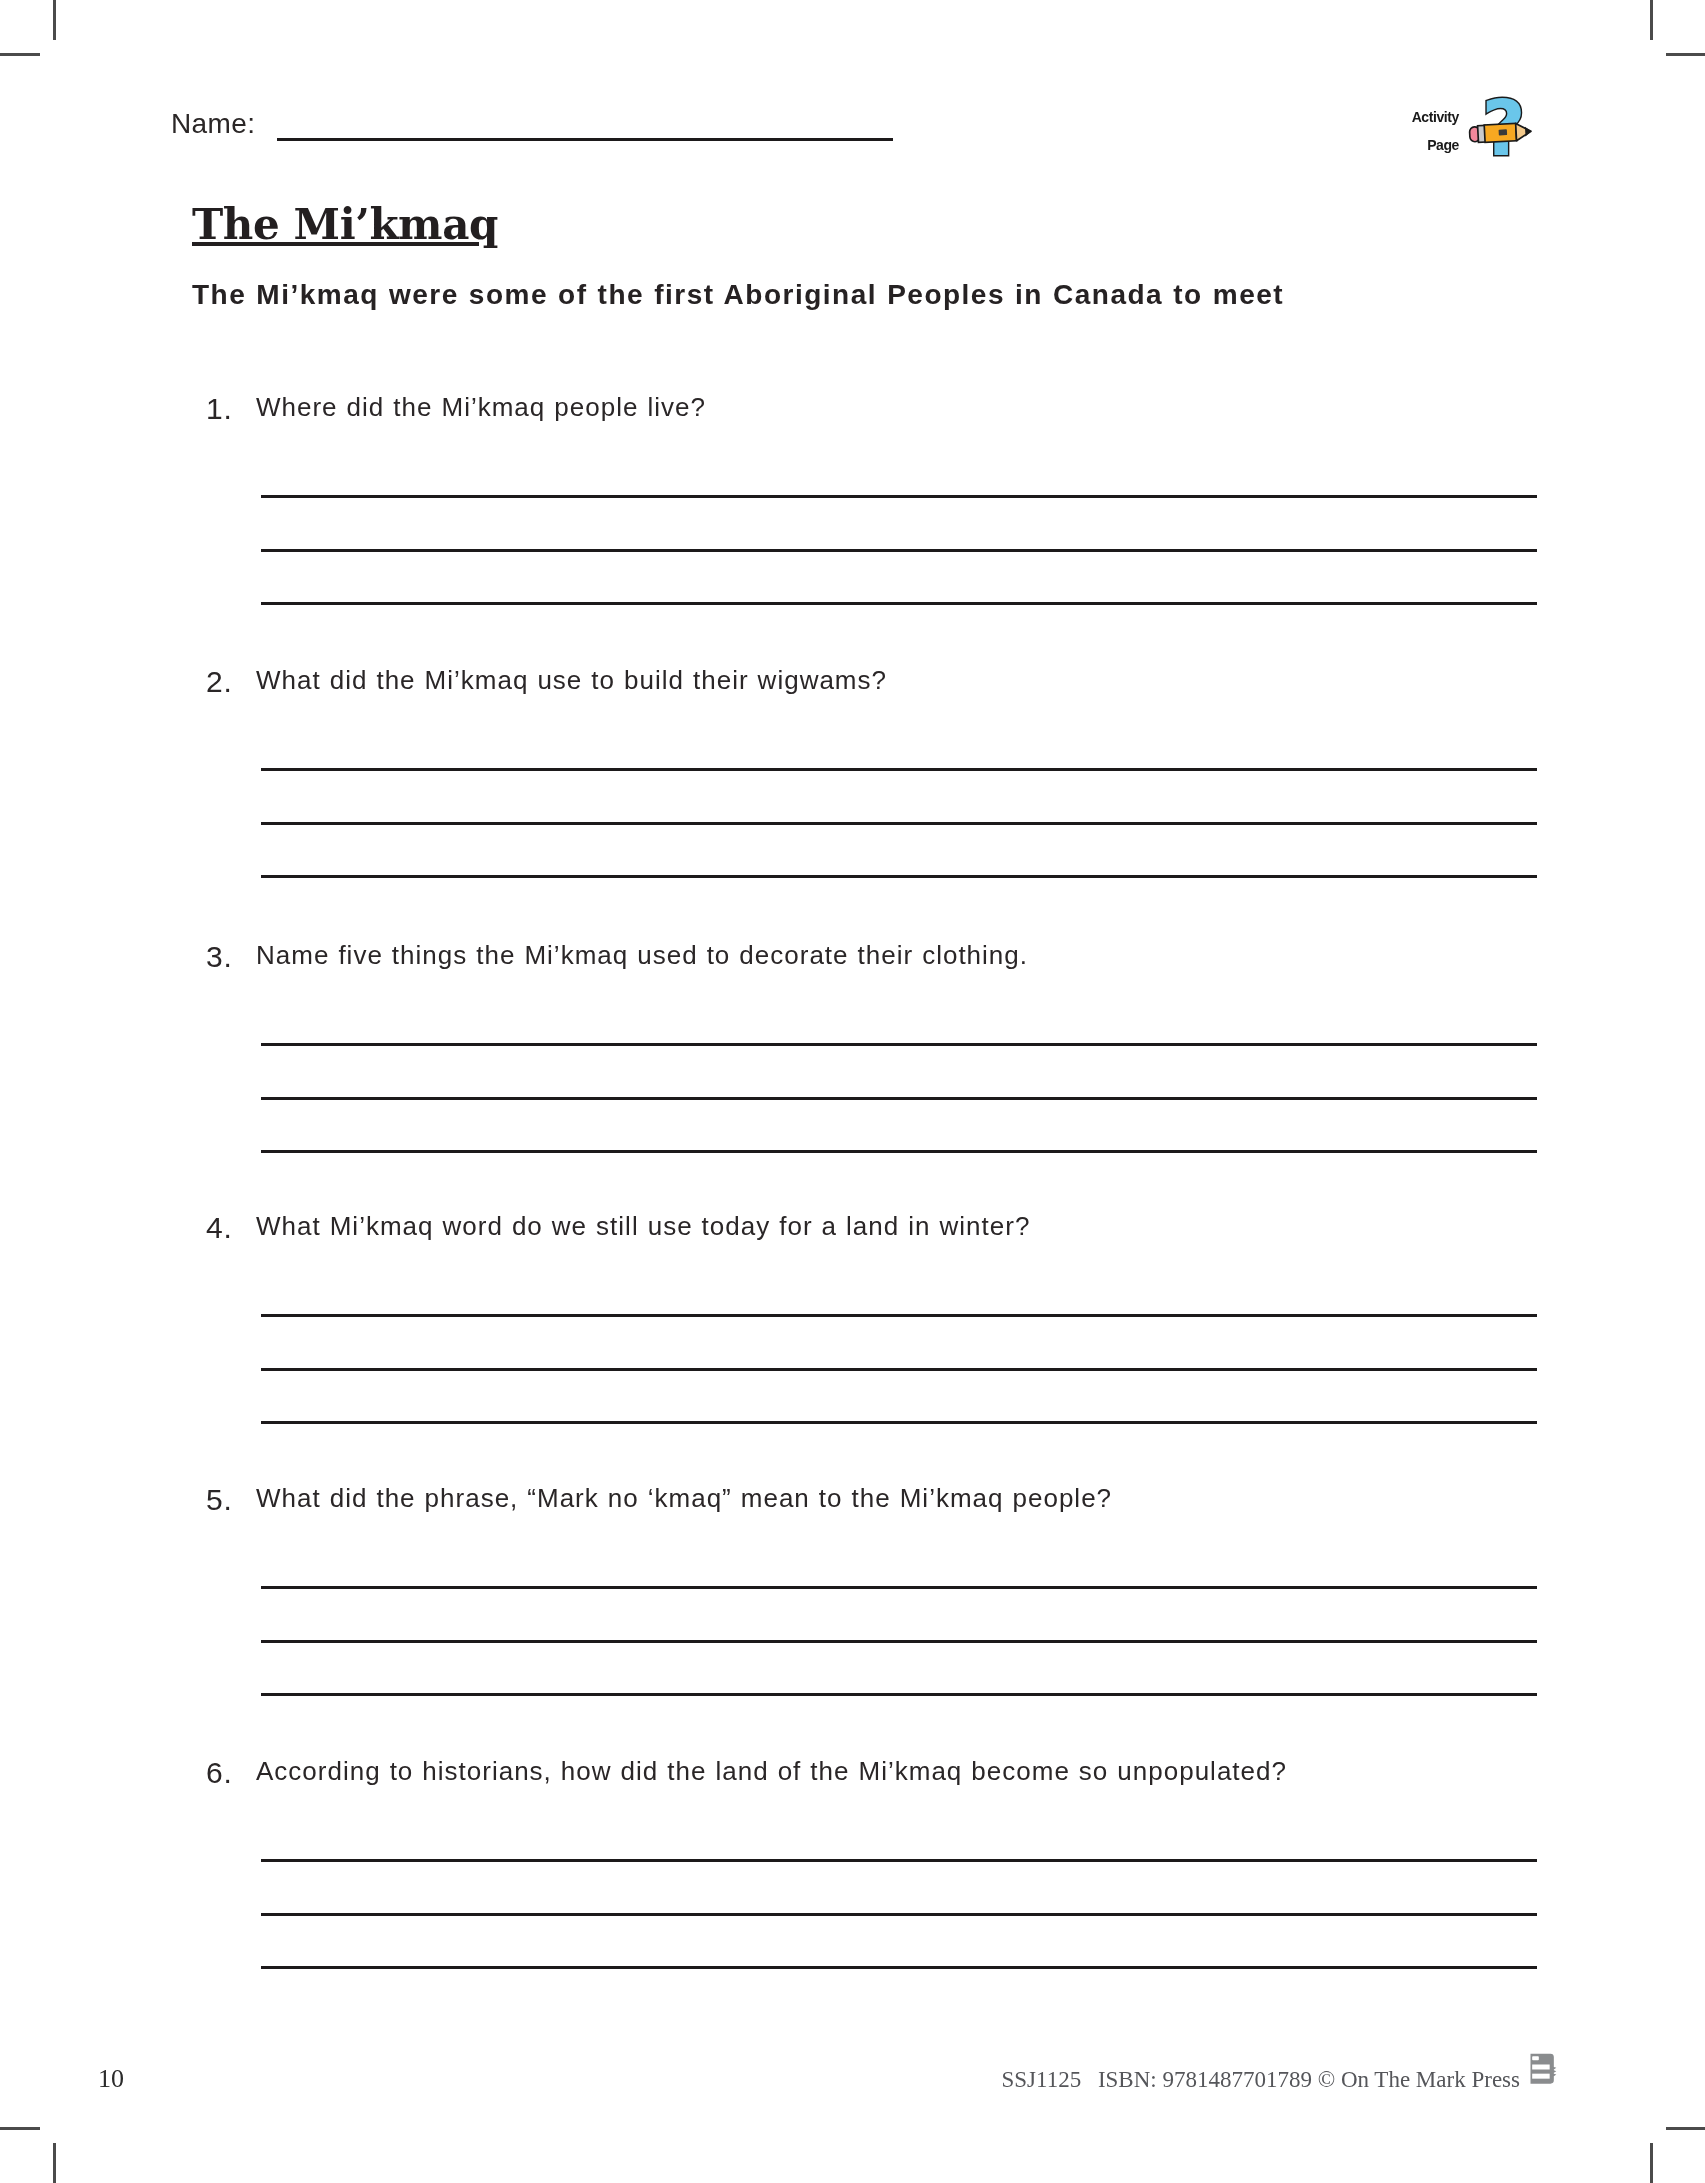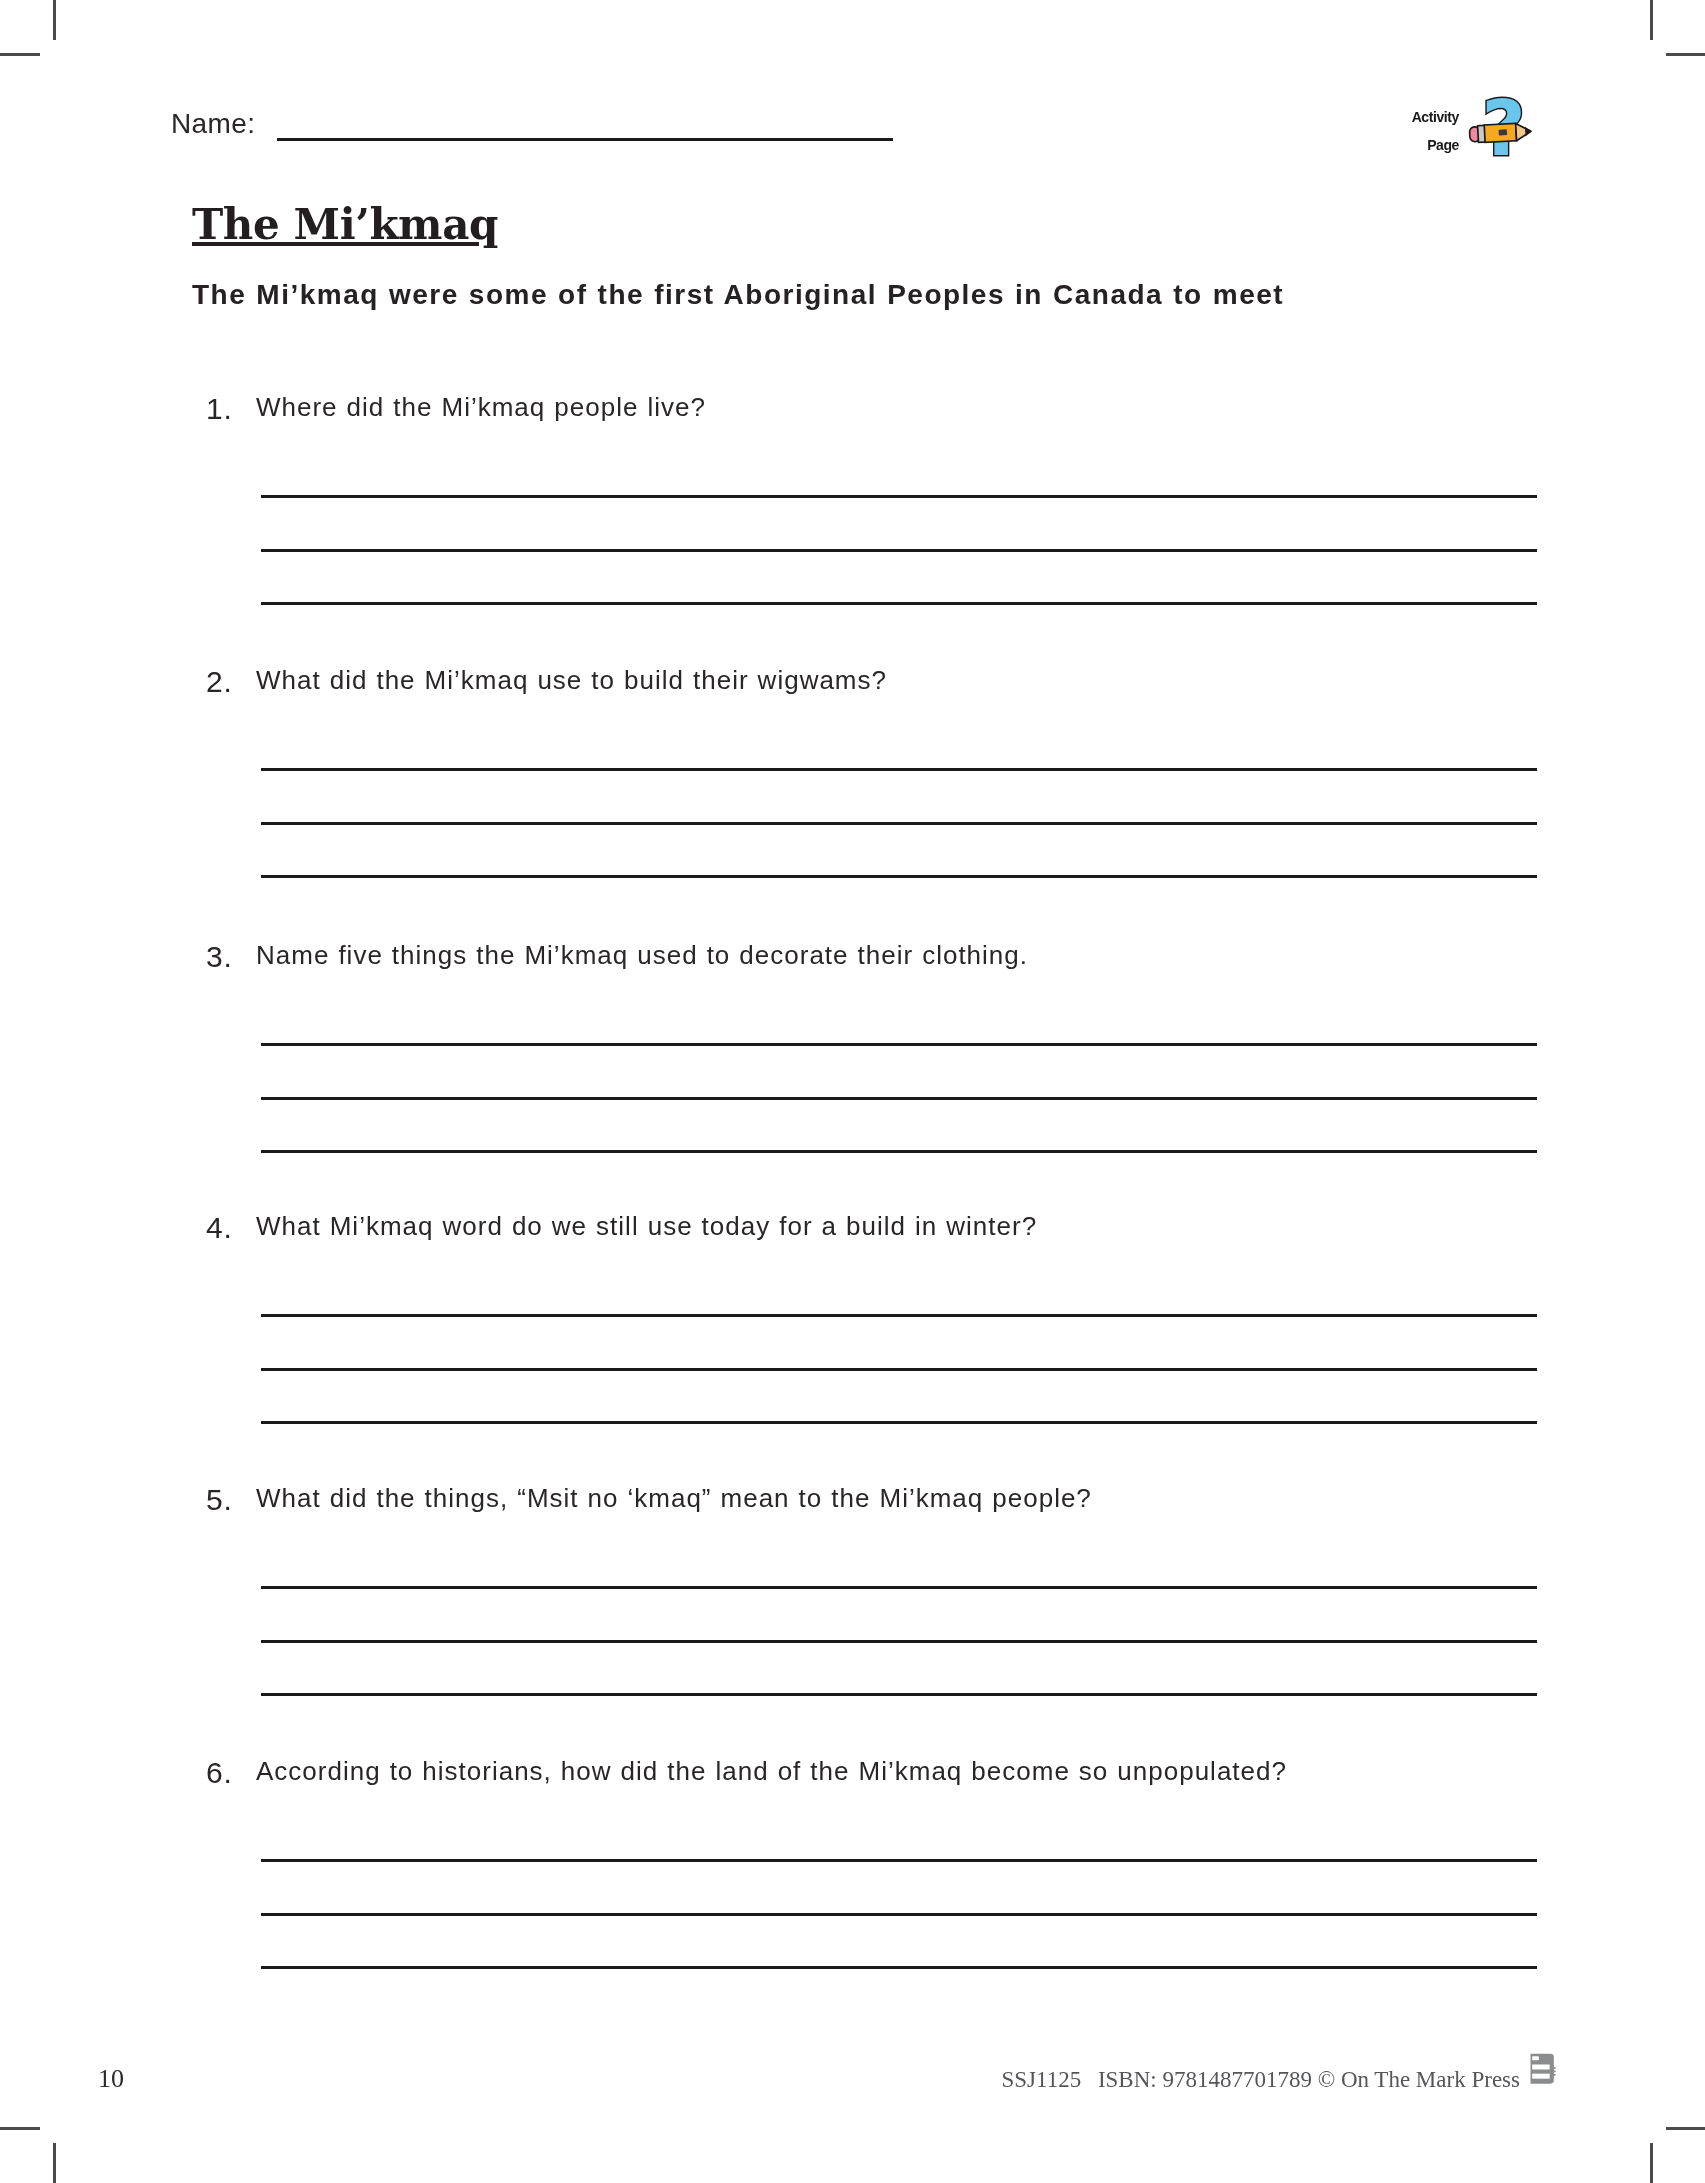--- a/index.html
+++ b/index.html
@@ -138,29 +138,29 @@
 <div class="question" style="top:940px;">
   <span class="q-number">3.</span>
   <span class="q-text">Name five things the Mi’kmaq used to decorate their clothing.</span>
   <div class="answer-line l1"></div>
   <div class="answer-line l2"></div>
   <div class="answer-line l3"></div>
 </div>
 
 <div class="question" style="top:1211px;">
   <span class="q-number">4.</span>
-  <span class="q-text">What Mi’kmaq word do we still use today for a build in winter?</span>
+  <span class="q-text">What Mi’kmaq word do we still use today for a land in winter?</span>
   <div class="answer-line l1"></div>
   <div class="answer-line l2"></div>
   <div class="answer-line l3"></div>
 </div>
 
 <div class="question" style="top:1483px;">
   <span class="q-number">5.</span>
-  <span class="q-text">What did the things, “Msit no ‘kmaq” mean to the Mi’kmaq people?</span>
+  <span class="q-text">What did the phrase, “Mark no ‘kmaq” mean to the Mi’kmaq people?</span>
   <div class="answer-line l1"></div>
   <div class="answer-line l2"></div>
   <div class="answer-line l3"></div>
 </div>
 
 <div class="question" style="top:1756px;">
   <span class="q-number">6.</span>
   <span class="q-text">According to historians, how did the land of the Mi’kmaq become so unpopulated?</span>
   <div class="answer-line l1"></div>
   <div class="answer-line l2"></div>

